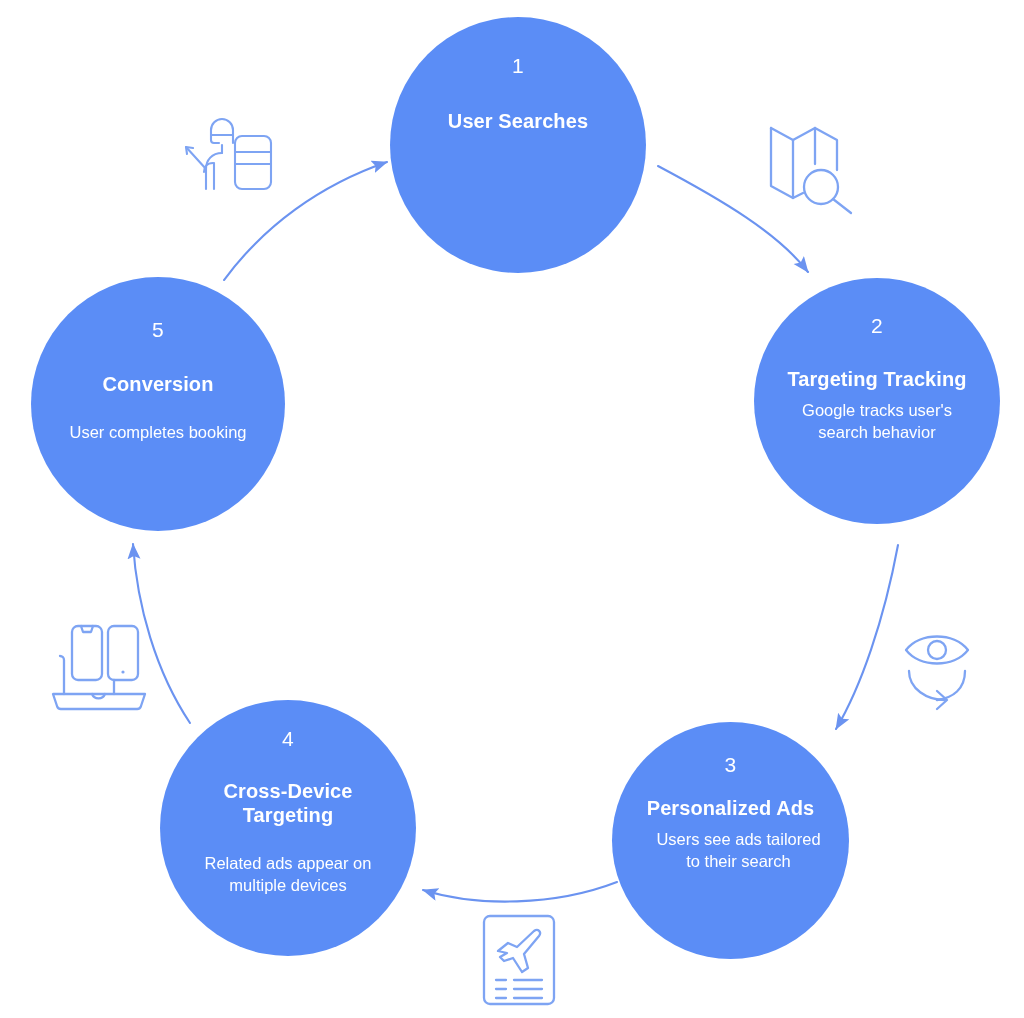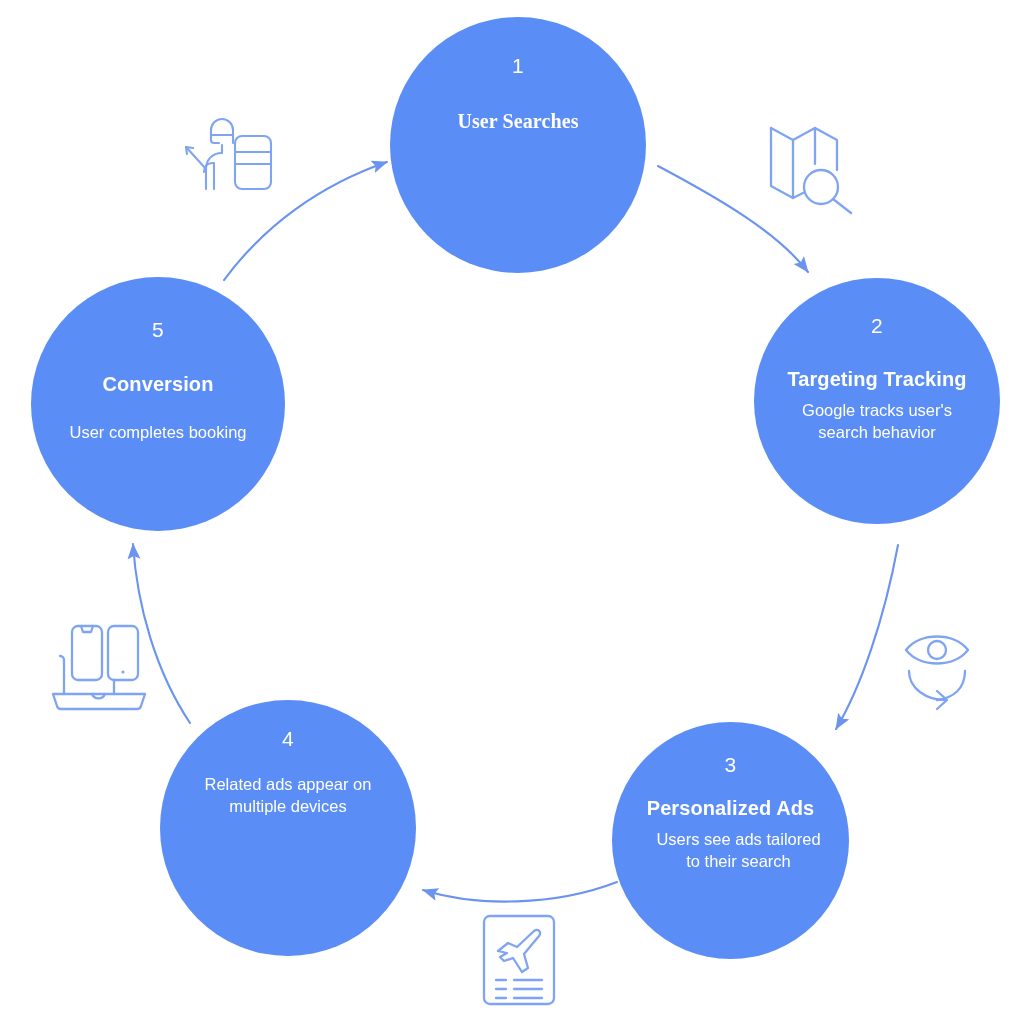--- a/index.html
+++ b/index.html
@@ -147,21 +147,21 @@
       <circle cx="73" cy="52" r="1.6" fill="#7ea4f3" stroke="none"></circle>
       <path d="M10 36 a4 4 0 0 1 4 4 v34"></path>
       <path d="M64 60 v14"></path>
       <path d="M3 74 h92 a0 0 0 0 1 0 0 l-4 12 a4 4 0 0 1 -4 3 H11 a4 4 0 0 1 -4 -3 Z"></path>
       <path d="M42 74 a7 7 0 0 0 13 0"></path>
     </svg>
   </div>
 
   <div class="node" style="left:390px; top:17px; width:256px; height:256px; padding:38px 24px 0;">
     <div class="node-step">1</div>
-    <div class="node-title" style="margin-top:33px;font-family:Liberation Serif, serif;">User Searches</div>
+    <div class="node-title" style="margin-top:33px;">User Searches</div>
   </div>
 
   <div class="node" style="left:754px; top:278px; width:246px; height:246px; padding:37px 18px 0;">
     <div class="node-step">2</div>
     <div class="node-title" style="margin-top:31px;">Targeting Tracking</div>
     <div class="node-desc" style="margin-top:9px;">
       <div>Google tracks user's</div>
       <div>search behavior</div>
     </div>
   </div>
@@ -170,20 +170,24 @@
     <div class="node-step">3</div>
     <div class="node-title" style="margin-top:21px;">Personalized Ads</div>
     <div class="node-desc" style="margin-top:9px;margin-left:16px;">
       <div>Users see ads tailored</div>
       <div>to their search</div>
     </div>
   </div>
 
   <div class="node" style="left:160px; top:700px; width:256px; height:256px; padding:28px 22px 0;">
     <div class="node-step">4</div>
+    <div class="node-title" style="margin-top:30px;">
+      <div>Cross-Device</div>
+      <div>Targeting</div>
+    </div>
     <div class="node-desc" style="margin-top:25px;">
       <div>Related ads appear on</div>
       <div>multiple devices</div>
     </div>
   </div>
 
   <div class="node" style="left:31px; top:277px; width:254px; height:254px; padding:42px 10px 0;">
     <div class="node-step">5</div>
     <div class="node-title" style="margin-top:32px;">Conversion</div>
     <div class="node-desc" style="margin-top:26px;">

